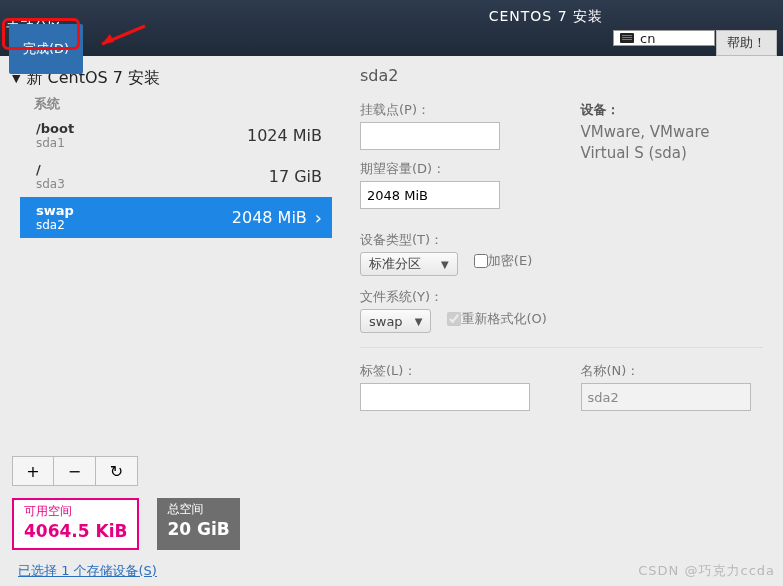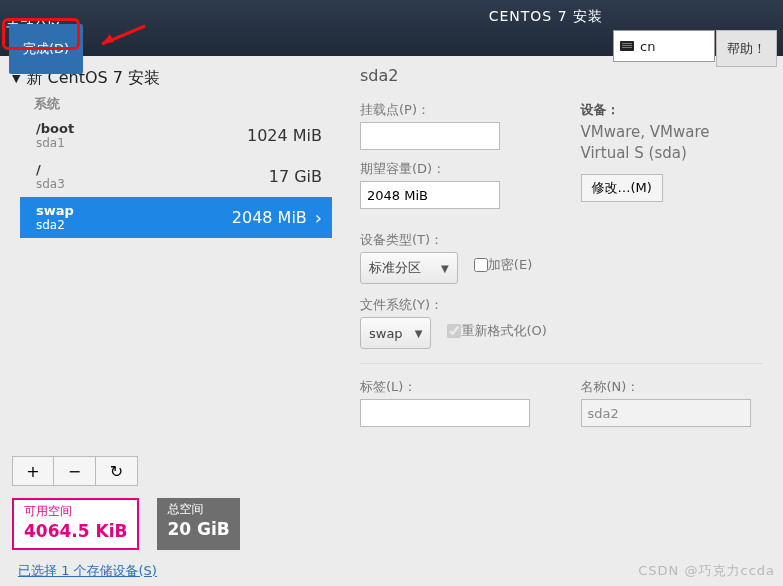--- a/index.html
+++ b/index.html
@@ -4,24 +4,24 @@
   <style>
     * { box-sizing: border-box; margin: 0; padding: 0; font-family: "DejaVu Sans", "Microsoft YaHei", sans-serif; }
     body { width: 783px; height: 586px; background: #ececec; overflow: hidden; position: relative; font-size: 13px; }
 
     .topbar { height: 56px; background: linear-gradient(#2e3b4e, #1f2a38); color: #fff; position: relative; }
     .topbar-left-title { position: absolute; left: 6px; top: 18px; font-size: 14px; font-weight: 400; color: #fff; }
     .done-btn { position: absolute; left: 9px; top: 24px; background: #2f6fb0; color: #fff; border: none; padding: 16px 14px; font-size: 13px; cursor: pointer; border-radius: 2px; }
     .done-annot { position: absolute; left: 2px; top: 18px; width: 78px; height: 32px; border: 3px solid #e11; border-radius: 6px; pointer-events: none; }
     .arrow-annot { position: absolute; left: 90px; top: 18px; pointer-events: none; }
     .topbar-title { position: absolute; right: 180px; top: 8px; font-size: 14px; letter-spacing: 1px; }
-    .lang-box { position: absolute; right: 68px; top: 30px; width: 102px; height: 32px; background: #fff; color: #222; border: 1px solid #999; display: flex; align-items: center; padding: 0 6px; gap: 6px; }
+    .lang-box { position: absolute; right: 68px; top: 30px; width: 102px; height: 16px; background: #fff; color: #222; border: 1px solid #999; display: flex; align-items: center; padding: 0 6px; gap: 6px; }
     .lang-box .kb-icon { display: inline-block; width: 14px; height: 10px; background: #222; position: relative; border-radius: 1px; }
     .lang-box .kb-icon::after { content:""; position:absolute; inset:2px; background: repeating-linear-gradient(#fff,#fff 1px,#222 1px,#222 2px); opacity:.4;}
-    .help-btn { position: absolute; right: 6px; top: 30px; background: #e4e4e4; border: 1px solid #bbb; color: #333; padding: 2px 10px; font-size: 13px; cursor: pointer; height: 37px; }
+    .help-btn { position: absolute; right: 6px; top: 30px; background: #e4e4e4; border: 1px solid #bbb; color: #333; padding: 2px 10px; font-size: 13px; cursor: pointer; height: 26px; }
 
     .main { display: flex; height: calc(100% - 56px); }
     .left { width: 340px; padding: 10px 8px 6px 12px; display: flex; flex-direction: column; }
     .right { flex: 1; padding: 10px 20px; color: #444; }
 
     .tree-head { display: flex; align-items: center; gap: 6px; font-size: 16px; color: #222; padding: 2px 0; }
     .tree-head .tri { font-size: 11px; }
     .sys-label { color: #888; font-size: 13px; margin: 4px 0 2px 22px; font-weight: bold; }
     .part-list { margin-left: 8px; }
     .part { display: flex; justify-content: space-between; align-items: center; padding: 6px 10px 6px 16px; }
@@ -46,21 +46,21 @@
 
     .storage-link { color: #2b6dbf; text-decoration: underline; font-size: 13px; margin: 6px 0 0 6px; cursor: pointer; display: inline-block; }
 
     .right h2 { font-size: 16px; color: #555; font-weight: normal; margin-bottom: 16px; }
     .form-grid { display: grid; grid-template-columns: 1fr 1fr; column-gap: 30px; row-gap: 8px; gap: 38px; }
     .form-label { color: #777; font-size: 13px; margin-bottom: 3px; display: block; }
     .field input[type=text] { width: 140px; height: 28px; border: 1px solid #bbb; padding: 0 6px; font-size: 13px; background: #fff; }
     .field input[disabled] { background: #f2f2f2; color: #888; }
     .device-text { color: #737373; font-size: 15px; line-height: 1.4; }
     .modify-btn { margin-top: 10px; background: #f5f5f5; border: 1px solid #bbb; padding: 4px 10px; cursor: pointer; font-size: 13px; }
-    .dd { display: inline-flex; align-items: center; border: 1px solid #bbb; background: linear-gradient(#fbfbfb,#e8e8e8); height: 32px; padding: 0 8px; gap: 20px; cursor: pointer; border-radius: 3px; }
+    .dd { display: inline-flex; align-items: center; border: 1px solid #bbb; background: linear-gradient(#fbfbfb,#e8e8e8); height: 24px; padding: 0 8px; gap: 20px; cursor: pointer; border-radius: 3px; }
     .dd .arr { font-size: 10px; color: #555; }
     .cb-row { display: inline-flex; align-items: center; color: #777; margin-left: 12px; }
     .cb-row input { width: 14px; height: 14px; }
     .hr { height: 1px; background: #ddd; margin: 14px 0; }
 
     .watermark { position: absolute; right: 8px; bottom: 6px; color: #b8b8b8; font-size: 13px; letter-spacing: 1px; }
   </style>
 </head>
 <body>
 
@@ -143,21 +143,20 @@
       <div class="field">
         <span class="form-label">挂载点(P)：</span>
         <input type="text" value="" style="">
         <div style="height:10px"></div>
         <span class="form-label">期望容量(D)：</span>
         <input type="text" value="2048 MiB" style="">
       </div>
       <div class="field">
         <span class="form-label" style="color:#555;font-weight:bold">设备：</span>
         <div class="device-text">VMware, VMware Virtual S (sda)</div>
-        <button class="modify-btn">修改…(M)</button>
       </div>
     </div>
 
     <div style="height:22px"></div>
 
     <div class="field">
       <span class="form-label">设备类型(T)：</span>
       <span class="dd">
         <span>标准分区</span>
         <span class="arr">▼</span>

